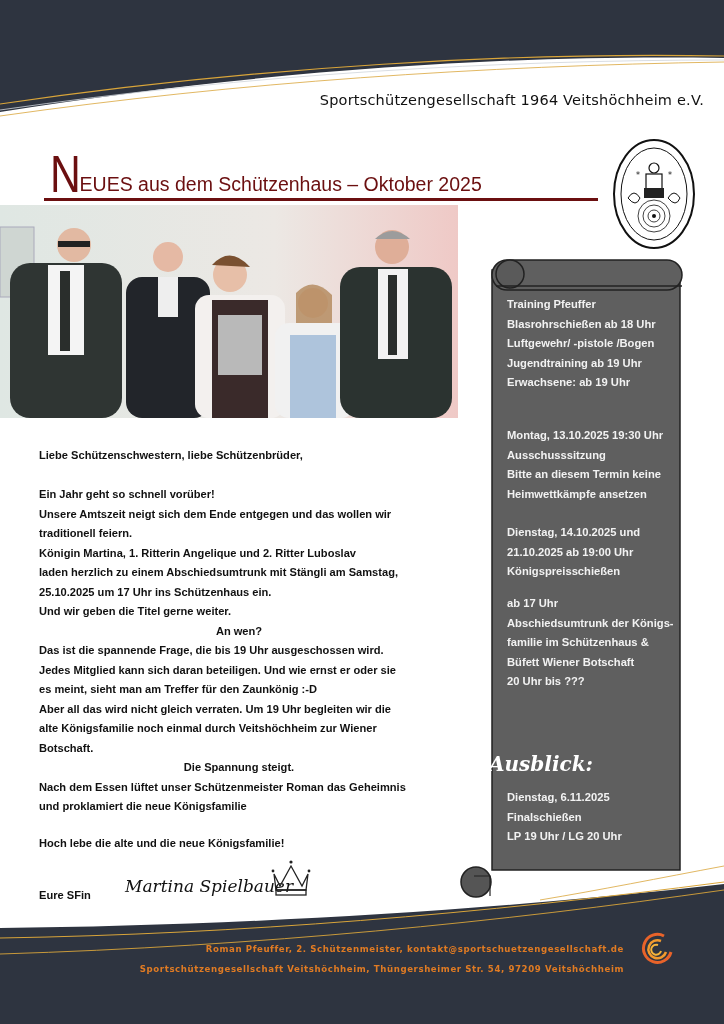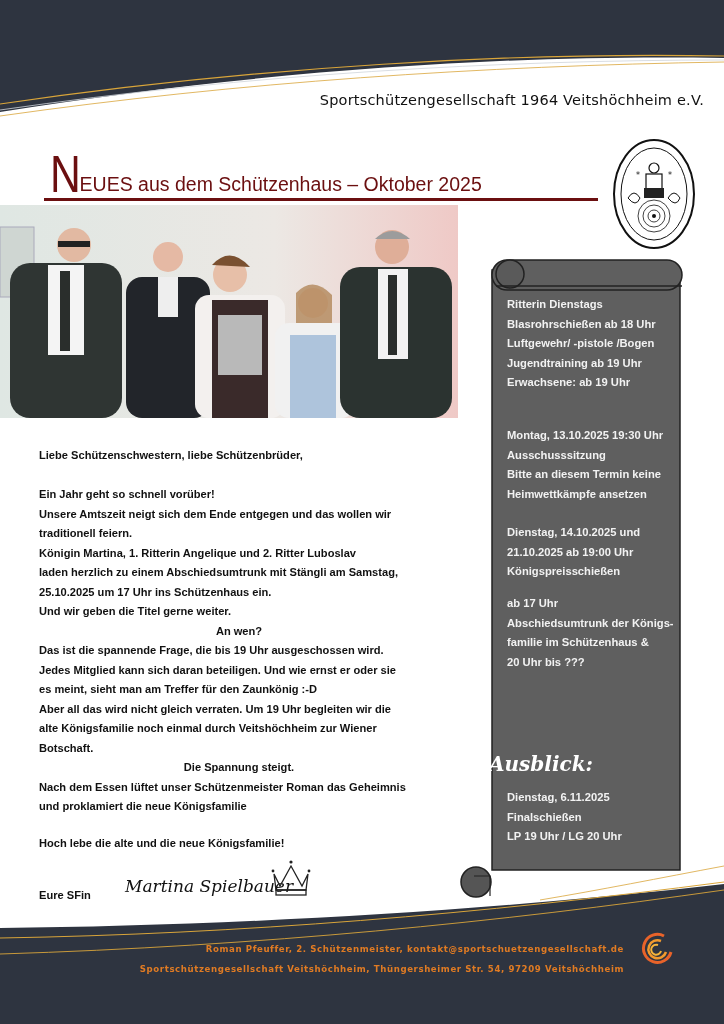--- a/index.html
+++ b/index.html
@@ -99,21 +99,21 @@
 <svg id="scroll" class="abs" viewBox="0 0 254 646" preserveAspectRatio="none">
   <rect x="32" y="14" width="188" height="600" fill="#5f5f5f" stroke="#222" stroke-width="1.5"></rect>
   <rect x="32" y="4" width="190" height="30" rx="15" fill="#5f5f5f" stroke="#222" stroke-width="1.5"></rect>
   <circle cx="50" cy="18" r="14" fill="#5a5a5a" stroke="#222" stroke-width="1.5"></circle>
   <path d="M36,30 L222,30" stroke="#222" stroke-width="1.5"></path>
   <circle cx="16" cy="626" r="15" fill="#555" stroke="#222" stroke-width="1.5"></circle>
   <path d="M14,620 L30,620 L30,640" fill="none" stroke="#222" stroke-width="1.2"></path>
 </svg>
 
 <div class="scroll-text" style="top:295px;">
-  <div>Ritterin Dienstags</div>
+  <div>Training Pfeuffer</div>
   <div>Blasrohrschießen ab 18 Uhr</div>
   <div>Luftgewehr/ -pistole /Bogen</div>
   <div>Jugendtraining ab 19 Uhr</div>
   <div>Erwachsene: ab 19 Uhr</div>
 </div>
 
 <div class="scroll-text" style="top:426px;">
   <div>Montag, 13.10.2025 19:30 Uhr</div>
   <div>Ausschusssitzung</div>
   <div>Bitte an diesem Termin keine</div>
@@ -123,20 +123,21 @@
 <div class="scroll-text" style="top:523px;">
   <div>Dienstag, 14.10.2025 und</div>
   <div>21.10.2025 ab 19:00 Uhr</div>
   <div>Königspreisschießen</div>
 </div>
 
 <div class="scroll-text" style="top:594px;">
   <div>ab 17 Uhr</div>
   <div>Abschiedsumtrunk der Königs-</div>
   <div>familie im Schützenhaus &amp;</div>
+  <div>Büfett Wiener Botschaft</div>
   <div>20 Uhr bis ???</div>
 </div>
 
 <div id="ausblick" class="abs">Ausblick:</div>
 
 <div class="scroll-text" style="top:788px;">
   <div>Dienstag, 6.11.2025</div>
   <div>Finalschießen</div>
   <div>LP 19 Uhr / LG 20 Uhr</div>
 </div>

